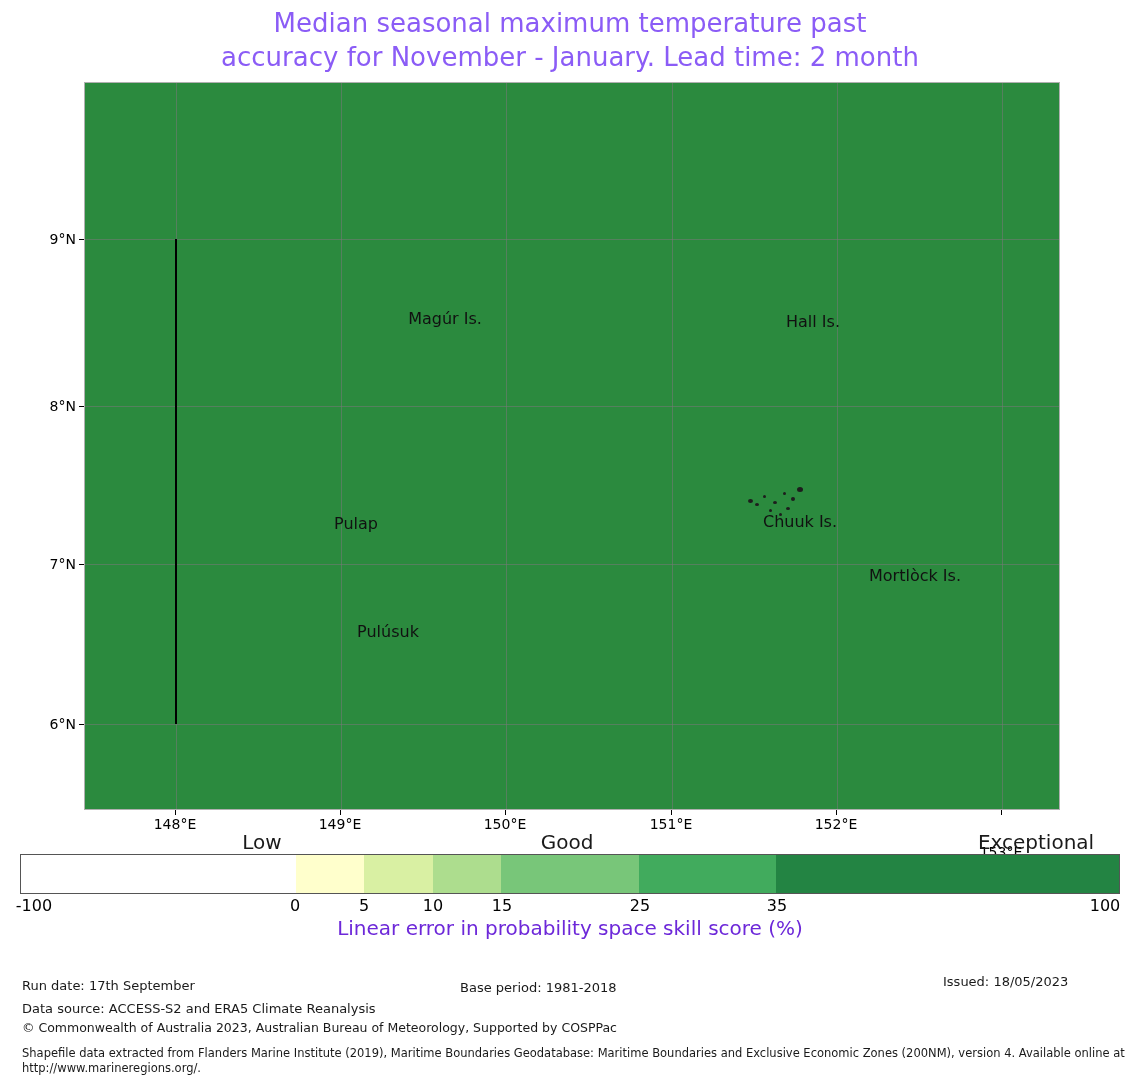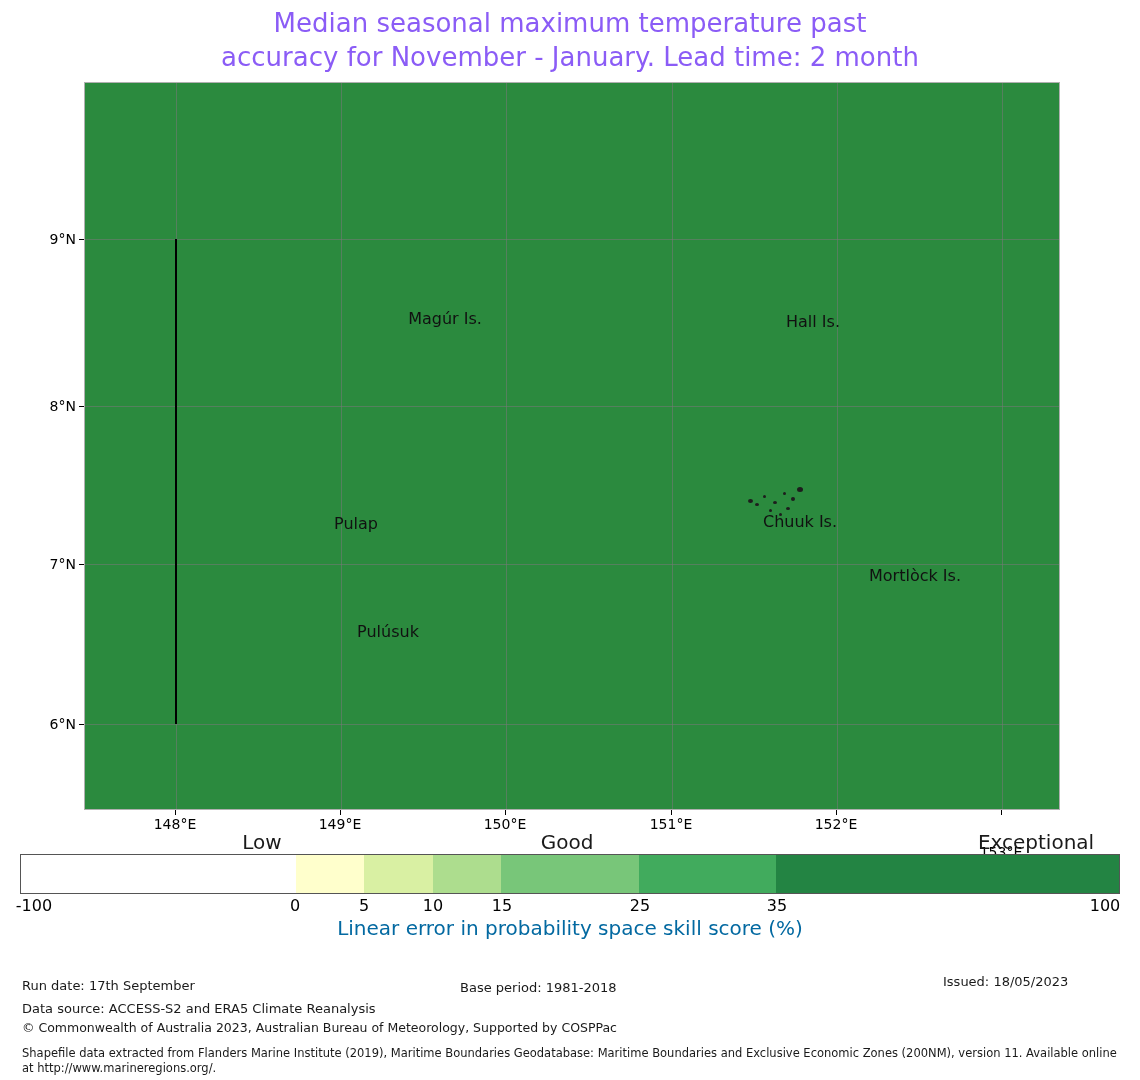--- a/index.html
+++ b/index.html
@@ -141,21 +141,21 @@
     transform: translateX(-50%);
     white-space: nowrap;
   }
   #cbar-axis-title {
     position: absolute;
     left: 0;
     top: 916px;
     width: 1140px;
     text-align: center;
     font-size: 20px;
-    color: #0369a1;
+    color: #6d28d9;
   }
 
   
   .foot {
     position: absolute;
     font-size: 13px;
     color: #1a1a1a;
     white-space: nowrap;
   }
   .foot-small {
@@ -255,13 +255,13 @@
   <div class="cbar-tick-label" style="left:1085px;">100</div>
 </div>
 
 <div id="cbar-axis-title">Linear error in probability space skill score (%)</div>
 
 <div class="foot" style="left:22px;  top:978px;">Run date: 17th September</div>
 <div class="foot" style="left:460px; top:980px;">Base period: 1981-2018</div>
 <div class="foot" style="left:943px; top:974px;">Issued: 18/05/2023</div>
 <div class="foot" style="left:22px;  top:1001px;">Data source: ACCESS-S2 and ERA5 Climate Reanalysis</div>
 <div class="foot" style="left:22px;  top:1020px; font-size:12.5px;">© Commonwealth of Australia 2023, Australian Bureau of Meteorology, Supported by COSPPac</div>
-<div class="foot-small" style="left:22px; top:1046px; width:1105px; white-space:normal;">Shapefile data extracted from Flanders Marine Institute (2019), Maritime Boundaries Geodatabase: Maritime Boundaries and Exclusive Economic Zones (200NM), version 11. Available online at http://www.marineregions.org/.</div>
+<div class="foot-small" style="left:22px; top:1046px; width:1105px; white-space:normal;">Shapefile data extracted from Flanders Marine Institute (2019), Maritime Boundaries Geodatabase: Maritime Boundaries and Exclusive Economic Zones (200NM), version 4. Available online at http://www.marineregions.org/.</div>
 
 </body></html>

